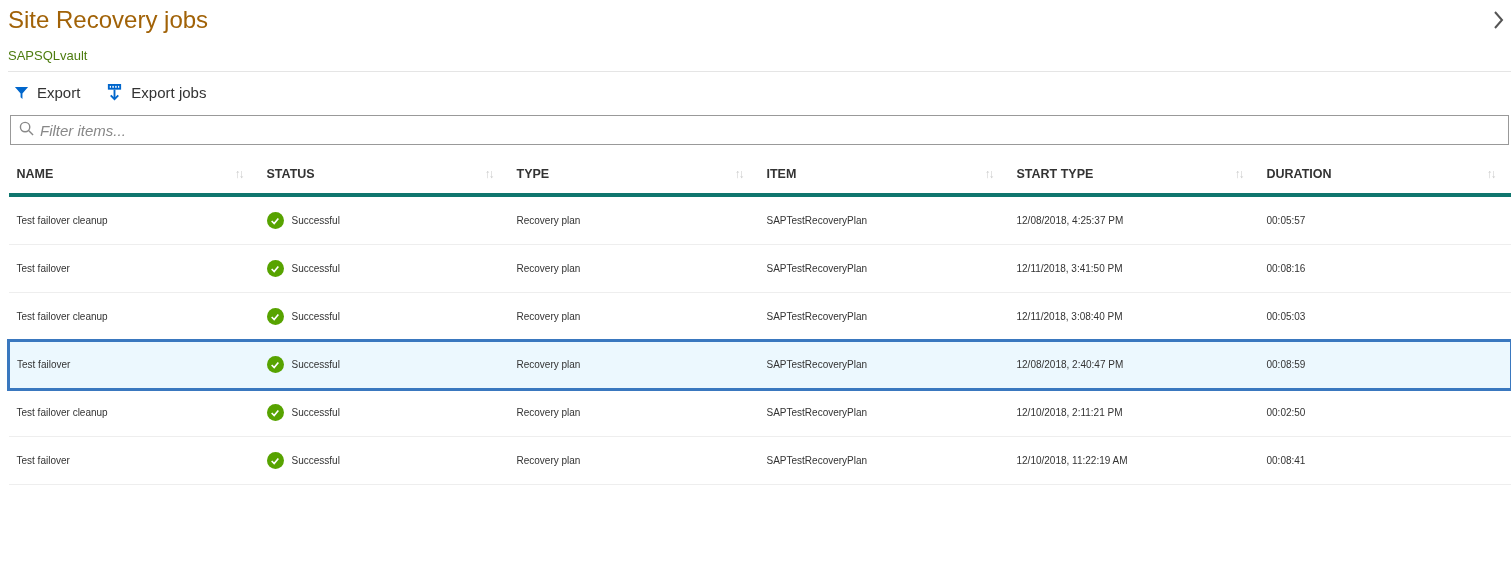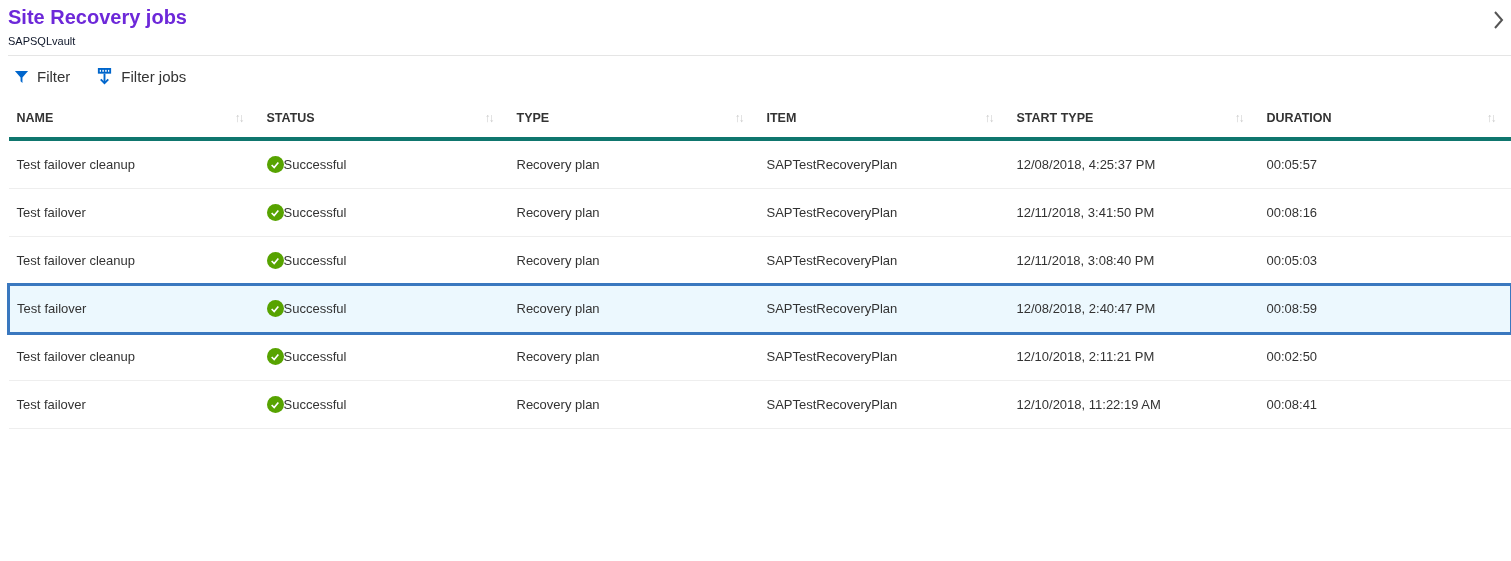--- a/index.html
+++ b/index.html
@@ -1,40 +1,40 @@
 <!DOCTYPE html>
 <html><head>
 <meta charset="utf-8">
 <style>
   * { box-sizing: border-box; margin: 0; padding: 0; }
   body { font-family: "Segoe UI", Arial, sans-serif; color: #333; background: #fff; font-size: 14px; }
   .page { width: 1511px; padding: 6px 0 0 8px; }
   .header-row { display: flex; align-items: flex-start; justify-content: space-between; padding-right: 6px; }
-  h1 { font-size: 20px; font-weight: 700; color: #6d28d9; }
-  .subtitle { font-size: 11px; color: #0f172a; margin-top: 6px; }
+  h1 { font-size: 24px; font-weight: 400; color: #a16207; }
+  .subtitle { font-size: 13px; color: #4d7c0f; margin-top: 14px; }
   .close-chevron { font-size: 20px; color: #555; padding-top: 4px; cursor: pointer; }
   .divider { border-bottom: 1px solid #e5e5e5; margin: 8px 0 10px 0; }
   .toolbar { display: flex; gap: 26px; align-items: center; padding: 2px 0 14px 6px; }
   .tool-btn { display: flex; align-items: center; gap: 8px; cursor: pointer; font-size: 15px; color: #333; }
   .tool-icon { color: #0066cc; display: inline-flex; }
   .search-wrap { border: 1px solid #999; padding: 5px 8px; display: flex; align-items: center; gap: 6px; margin: 0 2px 10px 2px; }
   .search-icon { color: #888; }
   .search-input { border: none; outline: none; flex: 1; font-size: 15px; font-style: italic; color: #333; background: transparent; }
   .search-input::placeholder { color: #888; }
   table { width: 100%; border-collapse: collapse; }
   th { text-align: left; font-size: 12.5px; font-weight: 700; padding: 12px 8px; border-bottom: 4px solid #0f766e; position: relative; }
   .sort-arrows { position: absolute; right: 16px; top: 12px; color: #ccc; font-size: 12px; letter-spacing: -2px; }
-  td { padding: 15px 8px; border-bottom: 1px solid #eee; font-size: 13px; }
+  td { padding: 15px 8px; border-bottom: 1px solid #eee; font-size: 10px; }
   .col-name { width: 250px; }
   .col-status { width: 250px; }
   .col-type { width: 250px; }
   .col-item { width: 250px; margin-left: 14px; }
   .col-start { width: 250px; }
   .col-dur { width: auto; }
-  .status-cell { display: flex; align-items: center; }
+  .status-cell { display: flex; align-items: center; gap: 8px; }
   .check-circle { width: 17px; height: 17px; border-radius: 50%; background: #57a300; display: flex; align-items: center; justify-content: center; }
   .check-circle svg { width: 10px; height: 10px; }
   tr.selected td { background: #ecf8fe; }
   tr.selected { outline: 3px solid #3a78bf; outline-offset: -1px; }
   tr.selected td:first-child { border-left: 1px dashed #6aa8dd; }
   tr.selected td:last-child { border-right: 1px dashed #6aa8dd; }
 </style>
 </head>
 <body>
 
@@ -54,37 +54,46 @@
 
   <div class="divider"></div>
 
   <div class="toolbar">
     <div class="tool-btn">
       <span class="tool-icon">
         <svg width="15" height="15" viewBox="0 0 16 16">
             <path d="M1 2 H15 L9 9 V15 L7 13 V9 Z" fill="#0066cc"></path>
           </svg>
       </span>
-      <span>Filter</span>
+      <span>Export</span>
     </div>
     <div class="tool-btn">
       <span class="tool-icon">
         <svg width="17" height="17" viewBox="0 0 18 18">
           <rect x="3" y="1" width="12" height="4" fill="none" stroke="#0066cc" stroke-width="2"></rect>
           <line x1="6" y1="1" x2="6" y2="5" stroke="#0066cc" stroke-width="1.5"></line>
           <line x1="9" y1="1" x2="9" y2="5" stroke="#0066cc" stroke-width="1.5"></line>
           <line x1="12" y1="1" x2="12" y2="5" stroke="#0066cc" stroke-width="1.5"></line>
           <line x1="9" y1="6" x2="9" y2="15" stroke="#0066cc" stroke-width="2"></line>
           <path d="M5 12 L9 16 L13 12" fill="none" stroke="#0066cc" stroke-width="2"></path>
         </svg>
       </span>
-      <span>Filter jobs</span>
+      <span>Export jobs</span>
     </div>
   </div>
 
+  <div class="search-wrap">
+    <span class="search-icon">
+      <svg width="15" height="15" viewBox="0 0 16 16">
+          <circle cx="6.5" cy="6.5" r="5" fill="none" stroke="#888" stroke-width="1.5"></circle>
+          <line x1="10.5" y1="10.5" x2="15" y2="15" stroke="#888" stroke-width="1.5"></line>
+        </svg>
+    </span>
+    <input class="search-input" type="text" placeholder="Filter items..." style="">
+  </div>
 
   <table>
     <thead>
       <tr>
         <th class="col-name"><span>NAME</span><span class="sort-arrows">↑↓</span></th>
         <th class="col-status"><span>STATUS</span><span class="sort-arrows">↑↓</span></th>
         <th class="col-type"><span>TYPE</span><span class="sort-arrows">↑↓</span></th>
         <th class="col-item"><span>ITEM</span><span class="sort-arrows">↑↓</span></th>
         <th class="col-start"><span>START TYPE</span><span class="sort-arrows">↑↓</span></th>
         <th class="col-dur"><span>DURATION</span><span class="sort-arrows">↑↓</span></th>

